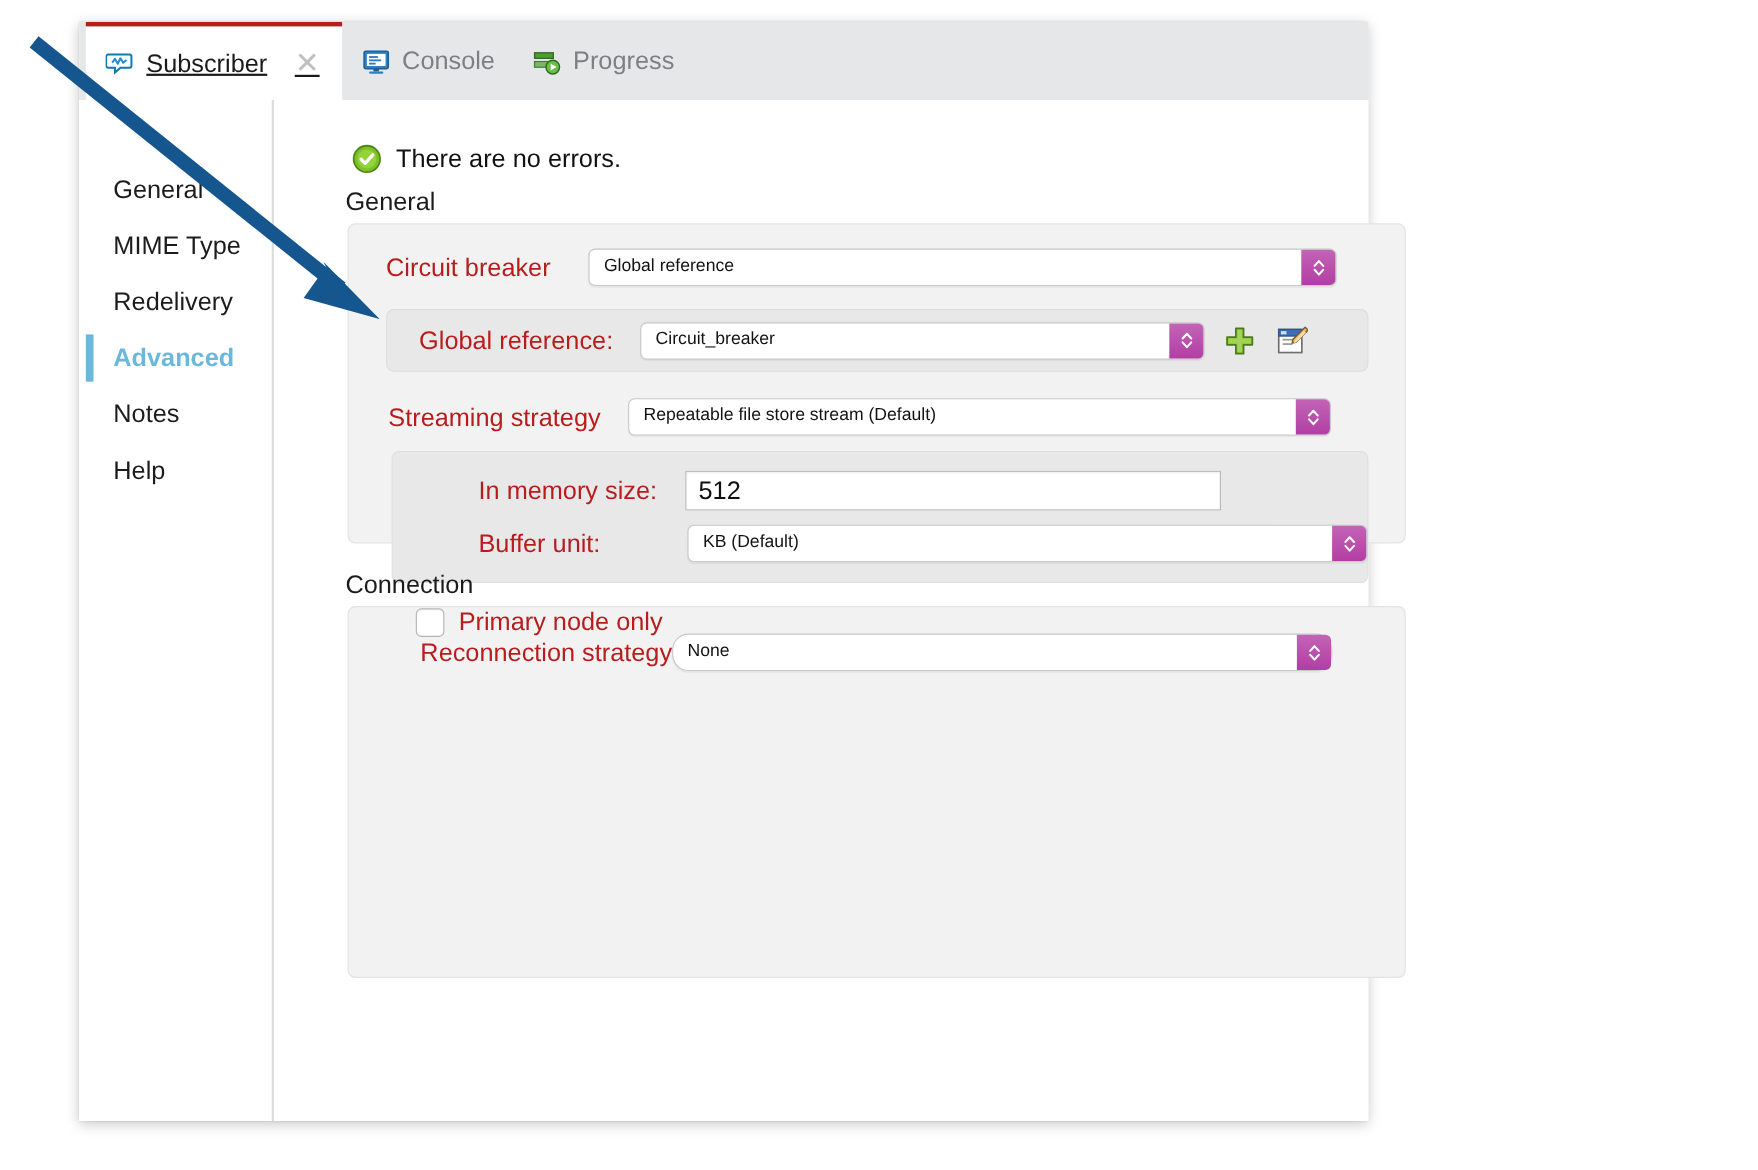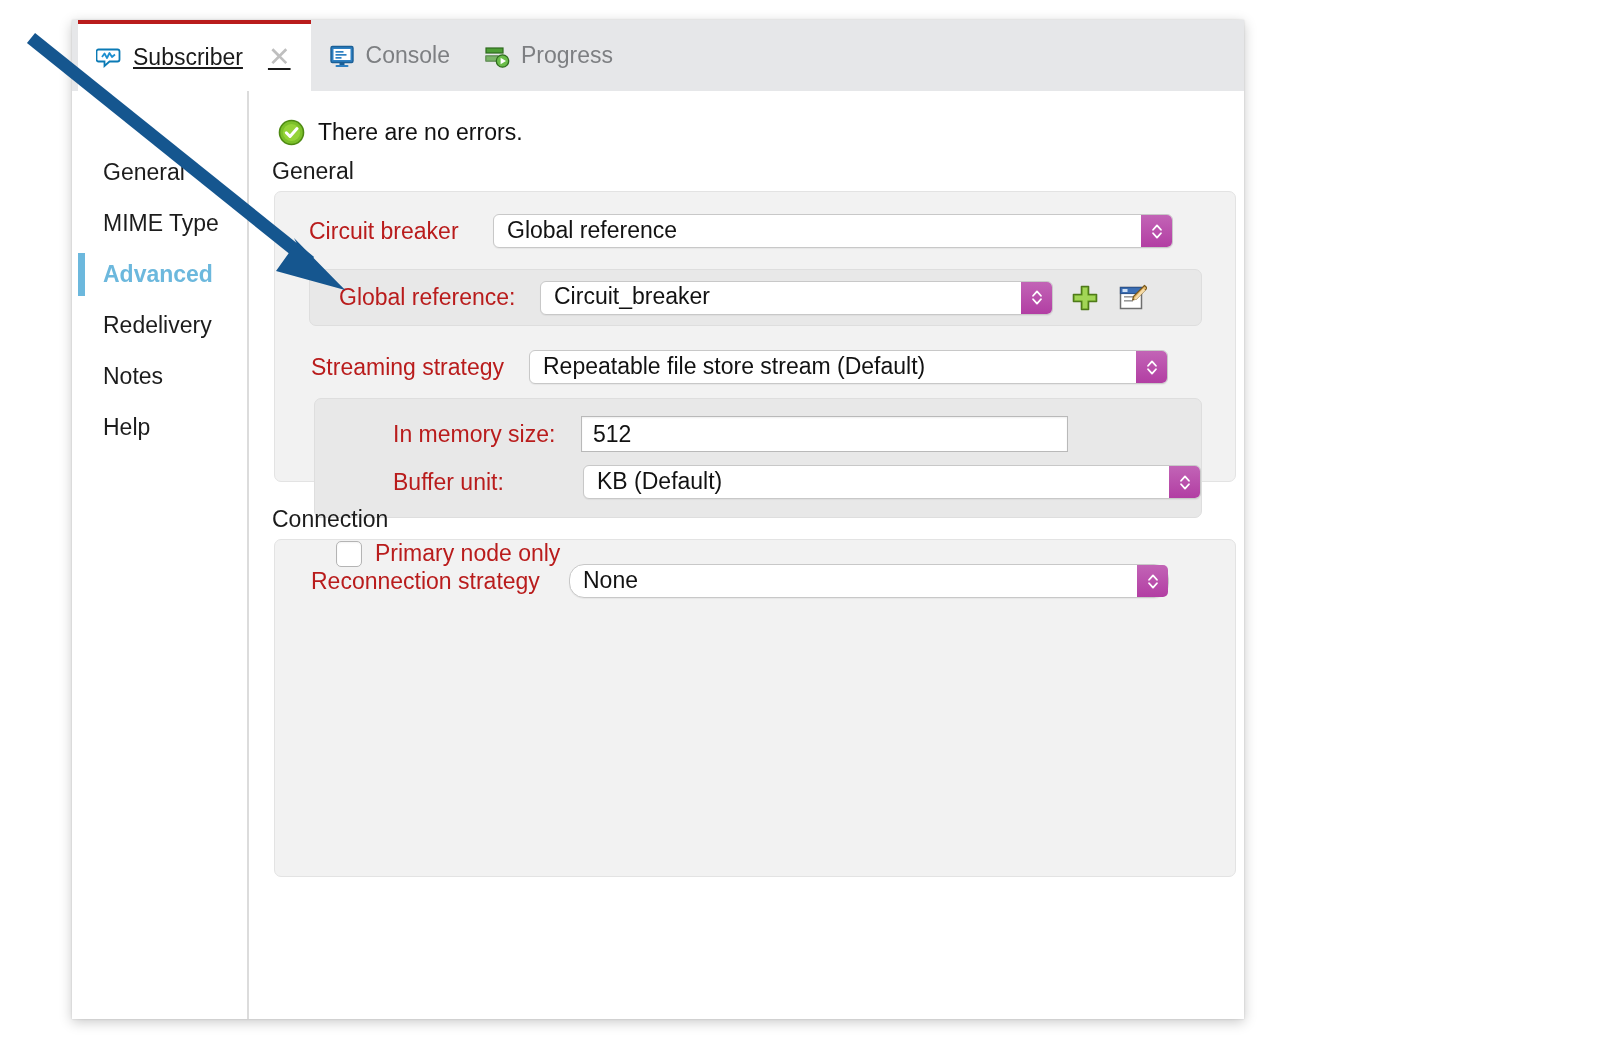--- a/index.html
+++ b/index.html
@@ -77,21 +77,21 @@
     font-size: 23px;
     color: #1c1c1c;
   }
   .side-item.selected { color: #6cb8dd; font-weight: bold; }
   .side-item.selected::before {
     content: ""; position: absolute;
     left: 6px; top: 4px; width: 7px; height: 43px;
     background: #6cb8dd;
   }
 
-  .content { flex: 1; position: relative; padding: 4px; }
+  .content { flex: 1; position: relative; padding: 16px; margin-left: 30px; }
 
   
   .status {
     display: flex; align-items: center; gap: 13px;
     margin: 24px 0 0 25px;
     font-size: 23px; color: #111;
   }
   .status-icon { width: 27px; height: 27px; flex: 0 0 27px; }
 
   
@@ -114,21 +114,21 @@
 
   
   .combo {
     position: relative;
     height: 34px;
     background: #ffffff;
     border: 1px solid #c8c8c8;
     border-radius: 6px;
     display: flex; align-items: center;
     padding-left: 13px;
-    font-size: 23px; color: #121212;
+    font-size: 16px; color: #121212;
     box-shadow: 0 1px 1px rgba(0,0,0,.05);
     text-align: center;
   }
   .combo .val { line-height: 1; padding-bottom: 2px; }
   .combo .arrowbox {
     position: absolute; right: 0; top: 0;
     width: 31px; height: 100%;
     background: linear-gradient(180deg,#c264b6 0%,#b23ea3 100%);
     border-radius: 0 5px 5px 0;
     display: flex; align-items: center; justify-content: center;
@@ -216,25 +216,25 @@
 
     <div class="body">
 
       <div class="sidebar">
         <div class="side-item">
           <span>General</span>
         </div>
         <div class="side-item">
           <span>MIME Type</span>
         </div>
+        <div class="side-item">
+          <span>Redelivery</span>
+        </div>
         <div class="side-item selected">
           <span>Advanced</span>
-        </div>
-        <div class="side-item">
-          <span>Redelivery</span>
         </div>
         <div class="side-item">
           <span>Notes</span>
         </div>
         <div class="side-item">
           <span>Help</span>
         </div>
       </div>
 
       <div class="content">
@@ -336,21 +336,21 @@
           <div class="checkrow" style="margin:22px 0 0 61px;">
             <span class="checkbox"></span>
             <span class="lbl">Primary node only</span>
           </div>
         </div>
 
         <div class="group-title" style="margin-top:24px;">Connection</div>
 
         <div class="panel connection">
           <div class="row" style="margin-left:36px;">
-            <div class="lbl" style="width:258px;">Reconnection strategy</div>
+            <div class="lbl" style="width:258px;text-align:right;">Reconnection strategy</div>
             <div class="combo" style="width:600px;border-radius:15px;">
               <span class="val">None</span>
               <span class="arrowbox">
                 <svg class="chev" viewBox="0 0 16 24" width="14" height="21">
                   <polyline points="3.5,10 8,5 12.5,10" fill="none" stroke="#ffffff" stroke-width="2.1" stroke-linecap="round" stroke-linejoin="round"></polyline>
                   <polyline points="3.5,14 8,19 12.5,14" fill="none" stroke="#ffffff" stroke-width="2.1" stroke-linecap="round" stroke-linejoin="round"></polyline>
                 </svg>
               </span>
             </div>
           </div>

